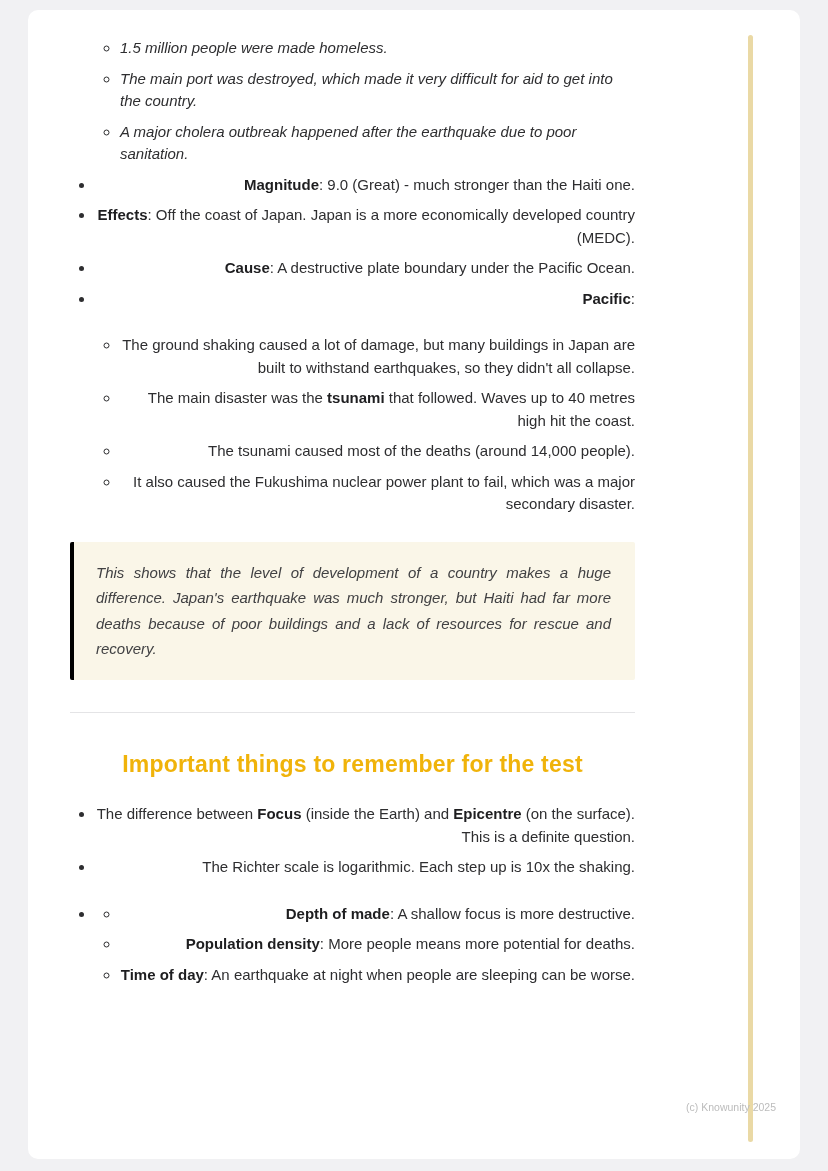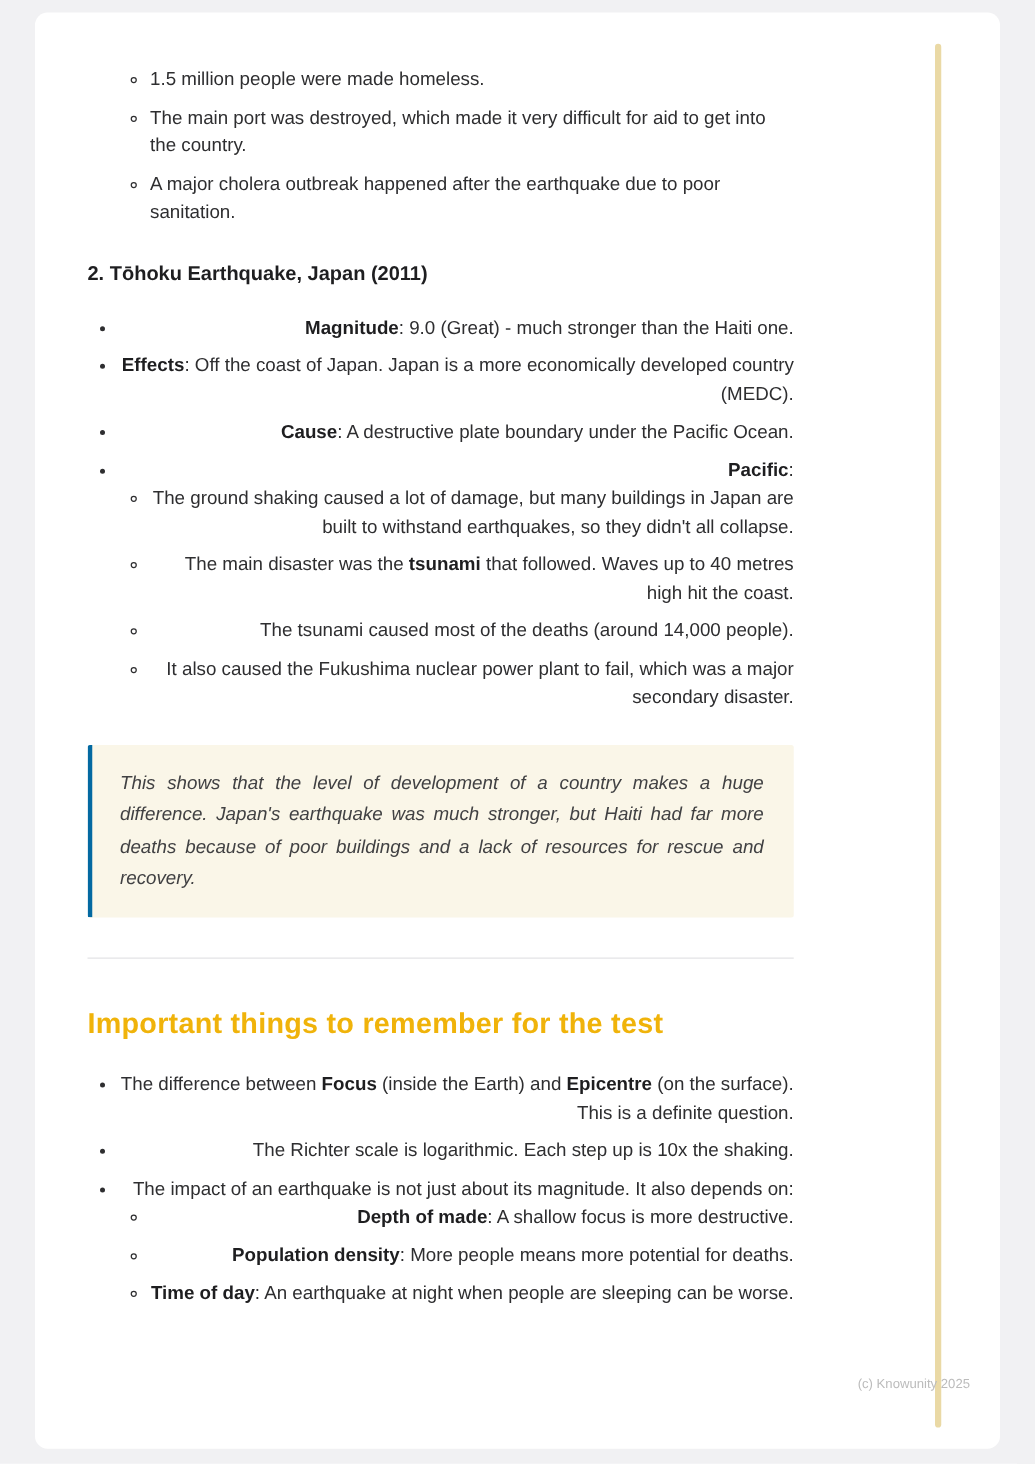--- a/index.html
+++ b/index.html
@@ -17,60 +17,59 @@
     position:absolute; top:25px; bottom:17px; right:47px; width:5px;
     background:#ead9a5; border-radius:3px; z-index:1;
   }
   .content {
     position:relative; z-index:0;
     padding:27px 0 0 42px; width:607px;
     color:#2e2e30; font-size:15px; line-height:1.5;
   }
   ul { list-style-position:outside; }
   ul.list { list-style-type:disc; padding-left:25px;text-align:right; }
-  ul.sublist { list-style-type:circle; padding-left:25px; margin-top:0; }
-  ul.sublist.standalone { margin-left:25px; margin-top:16px; }
+  ul.sublist { list-style-type:circle; padding-left:25px; margin-top:24px; }
+  ul.sublist.standalone { margin-left:25px; margin-top:0;font-style:italic; }
   li { margin-bottom:8px; }
   li::marker { color:#2e2e30; }
   .b { font-weight:bold; color:#1e1e20; }
   .h3 { font-size:16px; font-weight:bold; color:#1e1e20; margin:26px 0 20px; }
   .quote {
     margin-top:26px; background:#faf6e8;
-    border-left:4px solid #0369a1; border-radius:2px;
+    border-left:4px solid #000000; border-radius:2px;
     padding:18px 24px 18px 22px;
   }
   .quote-text {
     font-style:italic; text-align:justify;
     line-height:1.7; font-size:15px; color:#414143;
   }
   .divider { border:none; border-top:1px solid #e4e4e6; margin:32px 0 0 0; }
   .h2-gold {
     font-size:23px; font-weight:bold; color:#f0b30a;
-    margin:34px 0 22px; letter-spacing:0.2px;
+    margin:34px 0 22px; letter-spacing:0.2px;text-align:center;
   }
   .footer {
     position:absolute; right:24px; bottom:46px;
     font-size:10.5px; color:#bcbcbc; z-index:2;
   }
 </style>
 </head>
 <body>
 
 <div class="canvas">
   <div class="page">
     <div class="edge-line"></div>
 
     <div class="content">
       <ul class="sublist standalone">
           <li><span>1.5 million people were made homeless.</span></li>
           <li><span>The main port was destroyed, which made it very difficult for aid to get into the country.</span></li>
           <li><span>A major cholera outbreak happened after the earthquake due to poor sanitation.</span></li>
         </ul>
 
-      <h3 class="h3">2. Tōhoku Earthquake, Japan (2011)</h3>
 
       <ul class="list">
           <li><span class="b">Magnitude</span><span>: 9.0 (Great) - much stronger than the Haiti one.</span></li>
           <li><span class="b">Effects</span><span>: Off the coast of Japan. Japan is a more economically developed country (MEDC).</span></li>
           <li><span class="b">Cause</span><span>: A destructive plate boundary under the Pacific Ocean.</span></li>
           <li><span class="b">Pacific</span><span>:</span><ul class="sublist">
               <li><span>The ground shaking caused a lot of damage, but many buildings in Japan are built to withstand earthquakes, so they didn't all collapse.</span></li>
               <li><span>The main disaster was the </span><span class="b">tsunami</span><span> that followed. Waves up to 40 metres high hit the coast.</span></li>
               <li><span>The tsunami caused most of the deaths (around 14,000 people).</span></li>
               <li><span>It also caused the Fukushima nuclear power plant to fail, which was a major secondary disaster.</span></li>
@@ -81,21 +80,21 @@
         <p class="quote-text"><span>This shows that the level of development of a country makes a huge difference. Japan's earthquake was much stronger, but Haiti had far more deaths because of poor buildings and a lack of resources for rescue and recovery.</span></p>
       </blockquote>
 
       <hr class="divider">
 
       <h2 class="h2-gold">Important things to remember for the test</h2>
 
       <ul class="list">
           <li><span>The difference between </span><span class="b">Focus</span><span> (inside the Earth) and </span><span class="b">Epicentre</span><span> (on the surface). This is a definite question.</span></li>
           <li><span>The Richter scale is logarithmic. Each step up is 10x the shaking.</span></li>
-          <li><span>The impact of an earthquake is not just about its magnitude. It also depends on:</span><ul class="sublist">
+          <li><ul class="sublist">
               <li><span class="b">Depth of made</span><span>: A shallow focus is more destructive.</span></li>
               <li><span class="b">Population density</span><span>: More people means more potential for deaths.</span></li>
               <li><span class="b">Time of day</span><span>: An earthquake at night when people are sleeping can be worse.</span></li>
             </ul></li>
         </ul>
     </div>
 
     <div class="footer">(c) Knowunity 2025</div>
   </div>
 </div>

